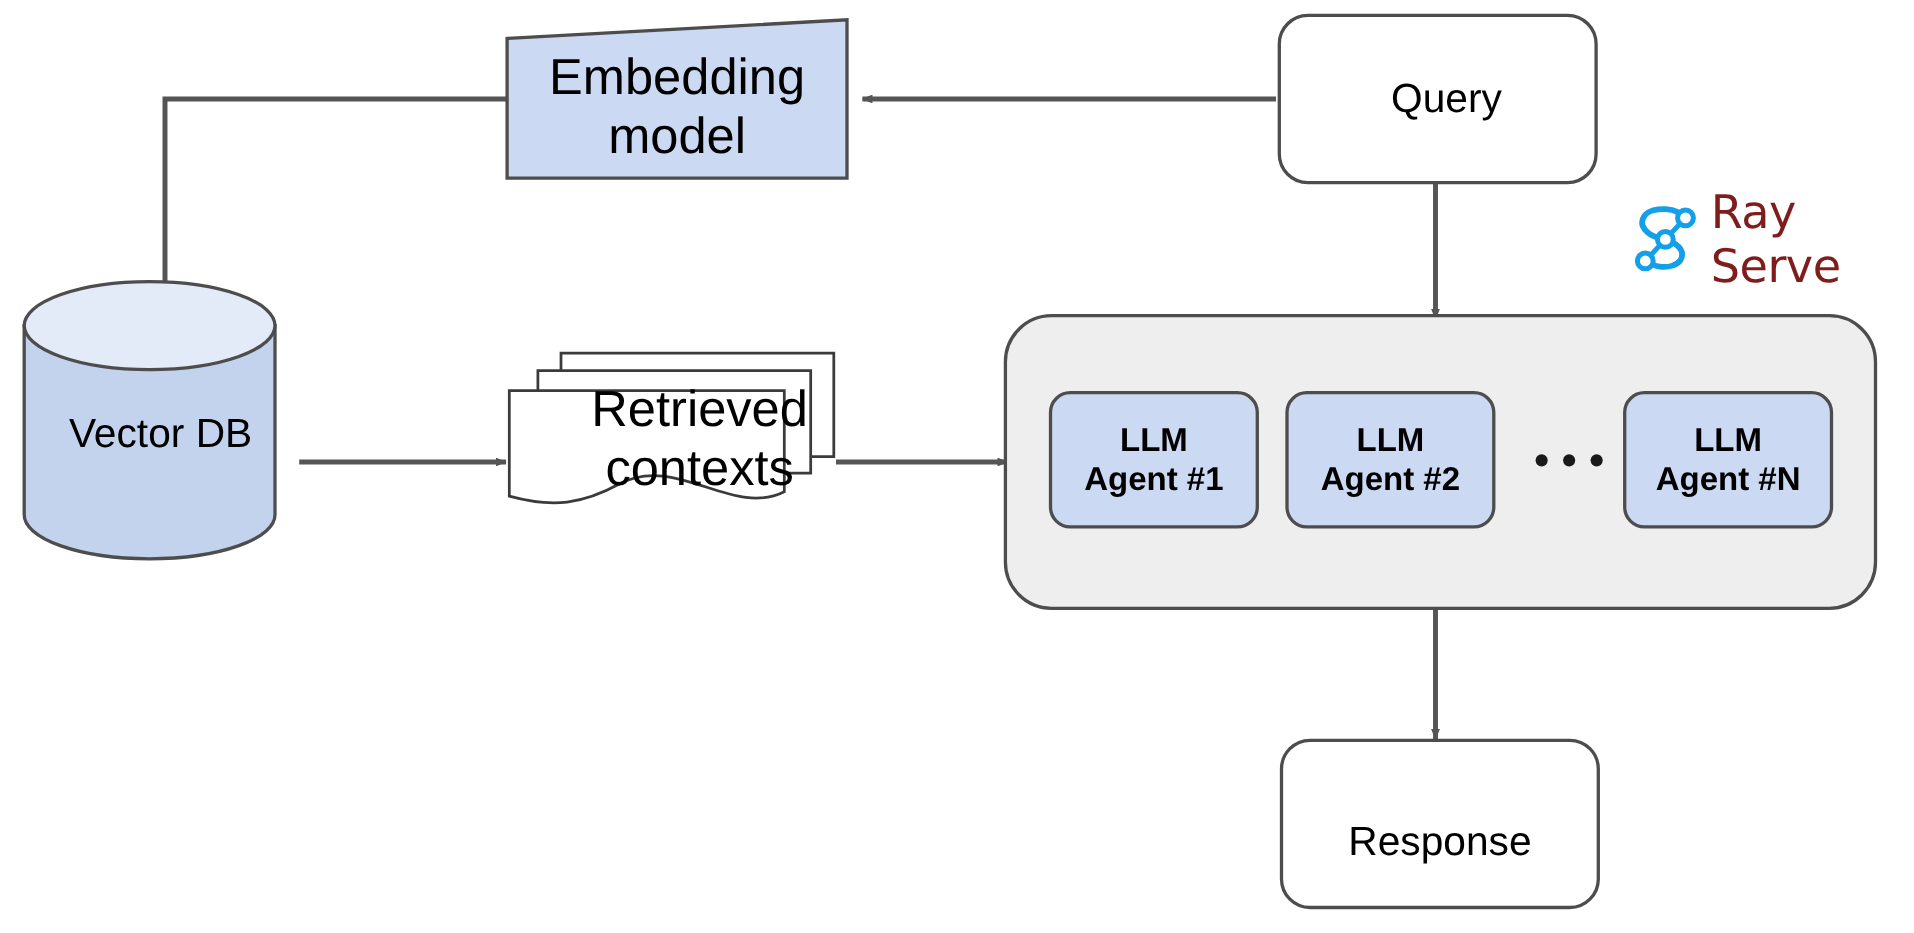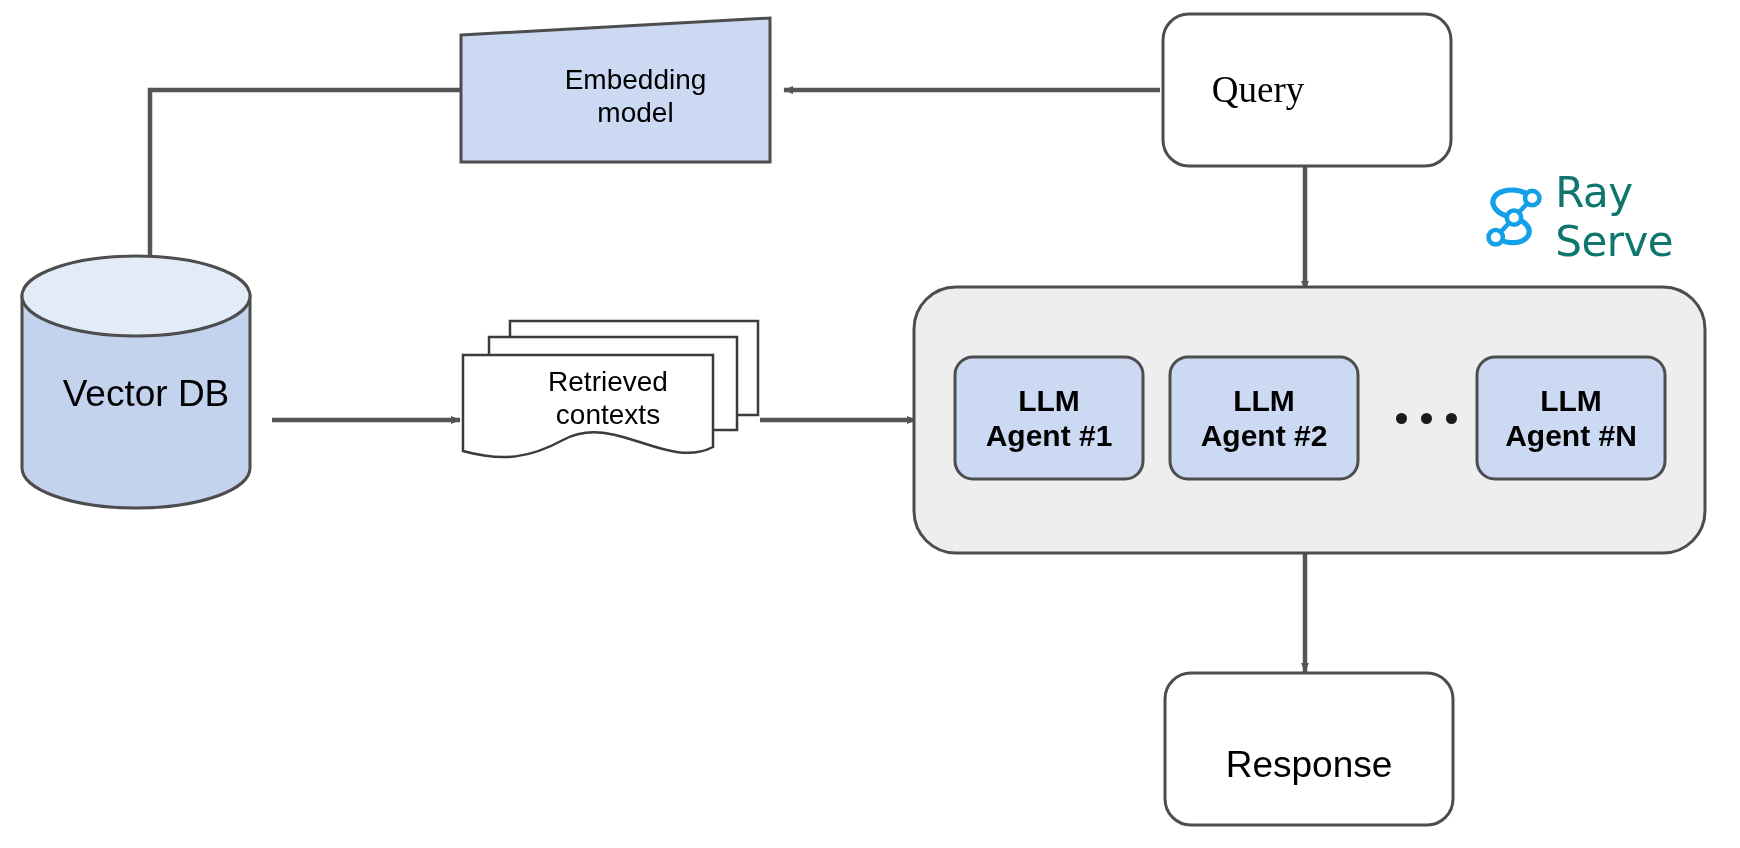--- a/index.html
+++ b/index.html
@@ -31,38 +31,38 @@
     display: flex;
     align-items: center;
     justify-content: center;
     text-align: center;
     color: #000000;
     line-height: 1.18;
     white-space: pre-line;
     pointer-events: none;
   }
   .lbl-xl { font-size: 37px; }
-  .lbl-lg { font-size: 28px; margin-left: 20px; }
+  .lbl-lg { font-size: 46px; }
   .lbl-md { font-size: 30px; font-weight: bold; }
 
   
   #rayserve-logo {
     position: absolute;
     left: 1482px;
     top: 176px;
     width: 252px;
     height: 82px;
     display: flex;
     align-items: center;
     gap: 8px;
   }
   #rayserve-wordmark {
     font-size: 42px;
     letter-spacing: -0.5px;
-    color: #0f766e;
+    color: #7f1d1d;
     font-family: "DejaVu Sans", sans-serif;
     font-weight: 500;
   }
   .ellipsis-dots {
     position: absolute;
     display: flex;
     align-items: center;
     gap: 14px;
   }
   .ellipsis-dots i {
@@ -150,25 +150,25 @@
     </g>
 
     <g>
       <rect x="1165" y="673" width="288" height="152" rx="26" ry="26" fill="#ffffff" stroke="#4d4d4d" stroke-width="3"></rect>
     </g>
   </svg>
 
   <div class="node-label lbl-lg" style="left:461px; top:30px; width:309px; height:132px;">Embedding
 model</div>
 
-  <div class="node-label lbl-xl" style="left:1114px; top:14px; width:288px; height:152px;font-family:Liberation Serif, serif;">Query</div>
+  <div class="node-label lbl-xl" style="left:1171px; top:14px; width:288px; height:152px;">Query</div>
 
   <div class="node-label lbl-xl" style="left:22px; top:320px; width:248px; height:148px;">Vector DB</div>
 
-  <div class="node-label lbl-lg" style="left:463px; top:345px; width:250px; height:106px;">Retrieved
+  <div class="node-label lbl-lg" style="left:463px; top:345px; width:250px; height:106px;padding-left:48px;">Retrieved
 contexts</div>
 
   <div class="node-label lbl-md" style="left:955px; top:357px; width:188px; height:122px;">LLM
 Agent #1</div>
 
   <div class="node-label lbl-md" style="left:1170px; top:357px; width:188px; height:122px;">LLM
 Agent #2</div>
 
   <div class="node-label lbl-md" style="left:1477px; top:357px; width:188px; height:122px;">LLM
 Agent #N</div>

